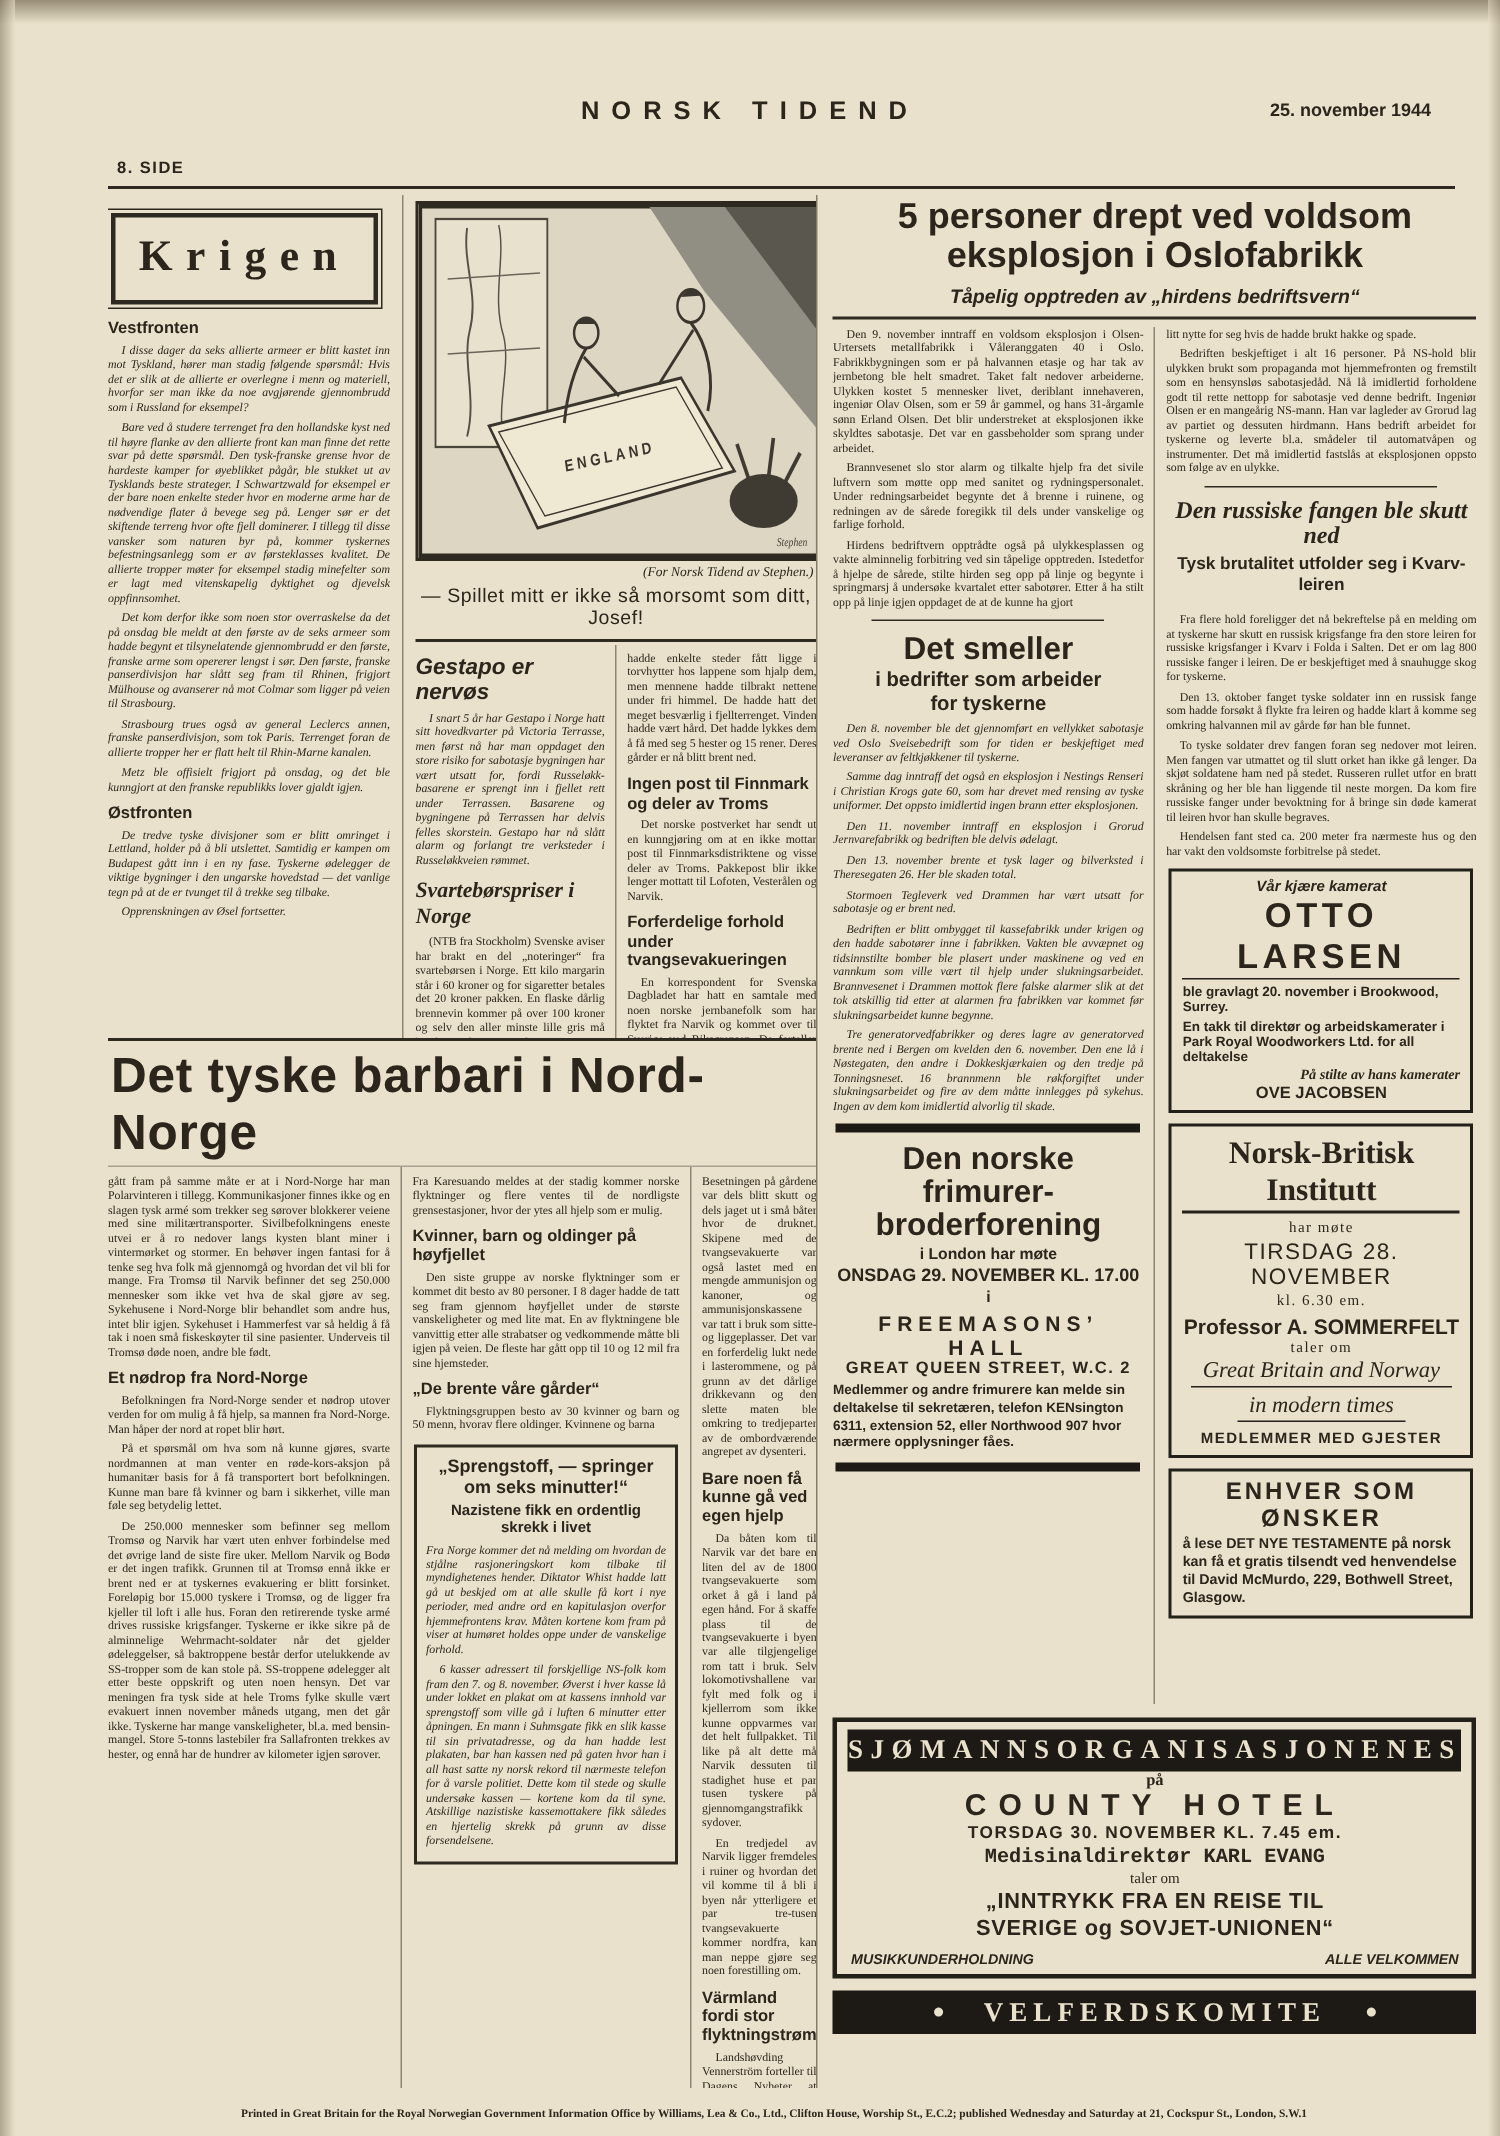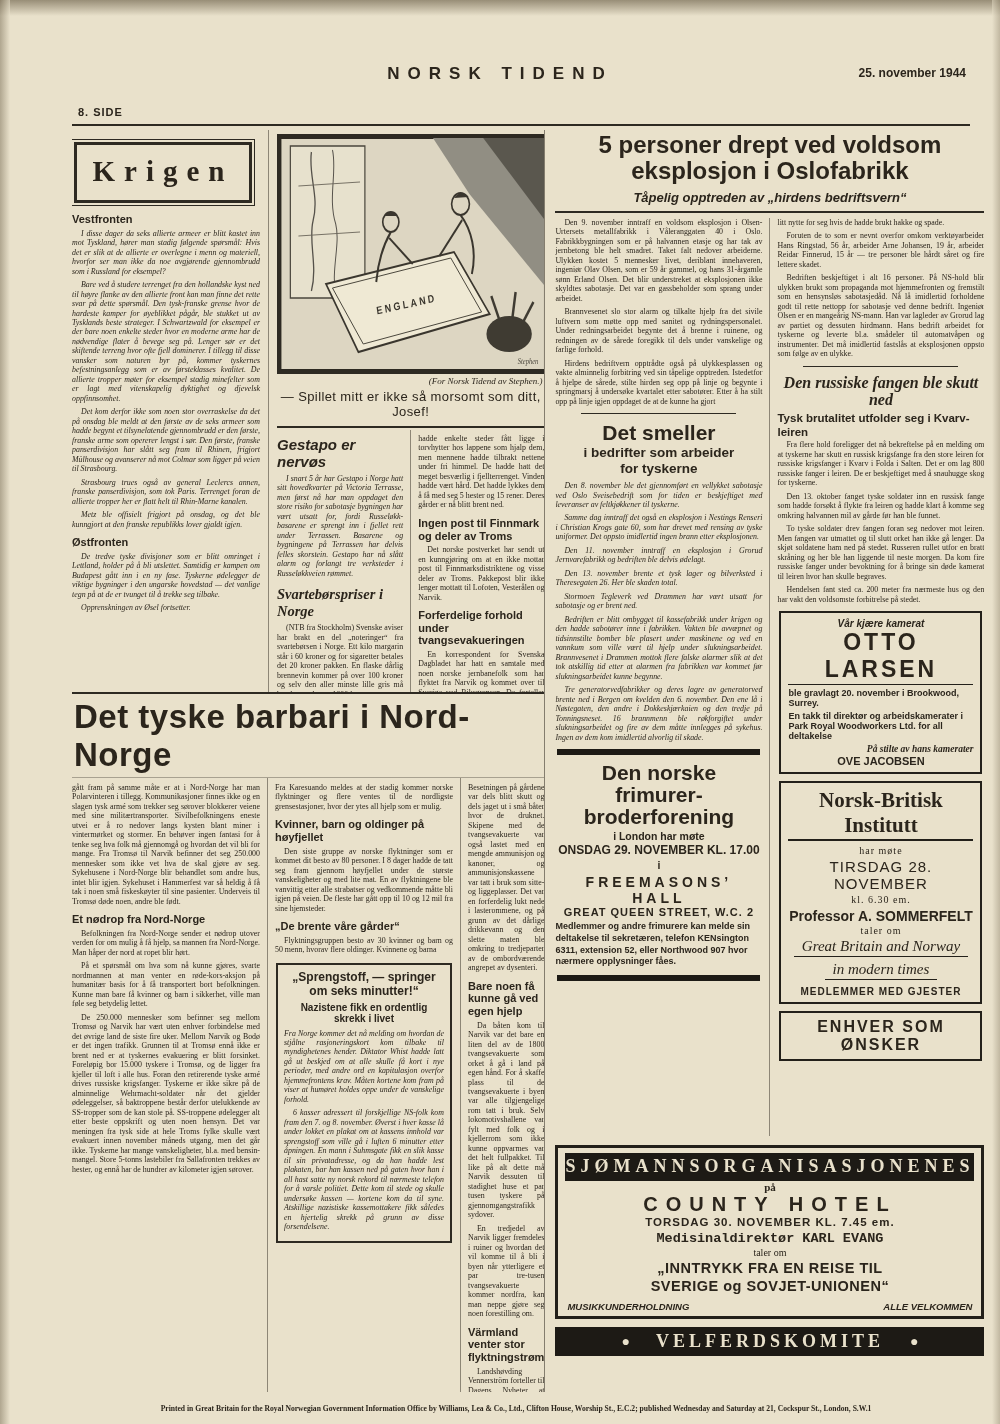--- a/index.html
+++ b/index.html
@@ -11,21 +11,21 @@
   .scan-top { position:absolute; top:0; left:0; right:0; height:16px;
     background:linear-gradient(#7d725b,#e9e1cb); opacity:.75; }
   .scan-left { position:absolute; top:0; left:0; bottom:0; width:10px;
     background:linear-gradient(90deg,#8a7f68,#e9e1cb); opacity:.6; }
   .scan-right { position:absolute; top:0; right:0; bottom:0; width:8px;
     background:linear-gradient(270deg,#9a8f77,#e9e1cb); opacity:.5; }
 
   
   .masthead { position:absolute; top:64px; left:0; right:0; text-align:center;
     font-family:"Liberation Sans",sans-serif; font-weight:bold; font-size:17px; letter-spacing:8px; }
-  .date { position:absolute; top:66px; right:34px;
+  .date { position:absolute; top:66px; right:46px;
     font-family:"Liberation Sans",sans-serif; font-weight:bold; font-size:12px; }
   .page-label { position:absolute; top:106px; left:78px;
     font-family:"Liberation Sans",sans-serif; font-weight:bold; font-size:11px; letter-spacing:1px; }
   .header-rule { position:absolute; top:124px; left:72px; right:30px; border-top:2px solid #2e2a22; }
 
   .main { position:absolute; top:130px; left:72px; right:30px; bottom:32px; display:flex; }
   .left-sec { width:545px; display:flex; flex-direction:column; }
   .right-sec { flex:1; padding-left:10px; border-left:1.5px solid rgba(50,44,34,.55); display:flex; flex-direction:column; }
 
   
@@ -73,22 +73,22 @@
     font-style:italic; font-size:13px; margin-bottom:6px; }
   .head-rule { border-top:2.5px solid #2e2a22; margin-bottom:5px; }
   .right-cols { display:flex; height:918px; overflow:hidden; }
   .col4 { width:50%; padding-right:7px; border-right:1px solid rgba(50,44,34,.5); }
   .col5 { width:50%; padding-left:7px; }
   .sep { border-top:1.5px solid #2e2a22; margin:7px 26px; }
   .smeller-h1 { text-align:center; font-weight:bold; font-size:21px; font-family:"Liberation Sans",sans-serif; margin-top:4px; }
   .smeller-h2 { text-align:center; font-weight:bold; font-size:13.5px; font-family:"Liberation Sans",sans-serif;
     line-height:1.15; margin-bottom:5px; }
   .russ-h1 { text-align:center; font-weight:bold; font-style:italic; font-size:16px; line-height:1.1; margin-top:2px; }
-  .russ-h2 { font-weight:bold; font-size:11.5px; font-family:"Liberation Sans",sans-serif;
-    margin:3px 0 1px; line-height:1.2; }
+  .russ-h2 { text-align:center; font-weight:bold; font-size:11.5px; font-family:"Liberation Sans",sans-serif;
+    margin:3px 0 11px; line-height:1.2; }
 
   
   .ad { border:2.5px solid #23201a; margin:7px 2px; padding:5px 7px; text-align:center; }
   .otto-small { font-family:"Liberation Sans",sans-serif; font-weight:bold; font-style:italic; font-size:10px; }
   .otto-name { font-family:"Liberation Sans",sans-serif; font-weight:bold; font-size:23px; letter-spacing:3px;
     border-bottom:1px solid #23201a; display:inline-block; padding:0 6px 1px; }
   .otto-line { font-family:"Liberation Sans",sans-serif; font-weight:bold; font-size:9px; text-align:left; margin-top:3px; }
   .otto-sign1 { font-style:italic; font-weight:bold; font-size:9.5px; text-align:right; margin-top:3px; }
   .otto-sign2 { font-family:"Liberation Sans",sans-serif; font-weight:bold; font-size:11px; margin-top:1px; }
   .inst-title { font-weight:bold; font-size:21px; border-bottom:2px solid #23201a; display:inline-block;
@@ -235,21 +235,21 @@
             <div class="spreng-sub">Nazistene fikk en ordentlig skrekk i livet</div>
             <p class="b it noind">Fra Norge kommer det nå melding om hvordan de stjålne rasjoneringskort kom tilbake til myndighetenes hender. Diktator Whist hadde latt gå ut beskjed om at alle skulle få kort i nye perioder, med andre ord en kapitulasjon overfor hjemmefrontens krav. Måten kortene kom fram på viser at humøret holdes oppe under de vanskelige forhold.</p>
             <p class="b it">6 kasser adressert til forskjellige NS-folk kom fram den 7. og 8. november. Øverst i hver kasse lå under lokket en plakat om at kassens innhold var sprengstoff som ville gå i luften 6 minutter etter åpningen. En mann i Suhmsgate fikk en slik kasse til sin privatadresse, og da han hadde lest plakaten, bar han kassen ned på gaten hvor han i all hast satte ny norsk rekord til nærmeste telefon for å varsle politiet. Dette kom til stede og skulle undersøke kassen — kortene kom da til syne. Atskillige nazistiske kassemottakere fikk således en hjertelig skrekk på grunn av disse forsendelsene.</p>
           </div>
         </div>
         <div class="bcol bcol3">
           <p class="b noind">Besetningen på gårdene var dels blitt skutt og dels jaget ut i små båter hvor de druknet. Skipene med de tvangsevakuerte var også lastet med en mengde ammunisjon og kanoner, og ammunisjonskassene var tatt i bruk som sitte- og liggeplasser. Det var en forferdelig lukt nede i lasterommene, og på grunn av det dårlige drikkevann og den slette maten ble omkring to tredjeparter av de ombordværende angrepet av dysenteri.</p>
           <h4 class="art">Bare noen få kunne gå ved egen hjelp</h4>
           <p class="b">Da båten kom til Narvik var det bare en liten del av de 1800 tvangsevakuerte som orket å gå i land på egen hånd. For å skaffe plass til de tvangsevakuerte i byen var alle tilgjengelige rom tatt i bruk. Selv lokomotivshallene var fylt med folk og i kjellerrom som ikke kunne oppvarmes var det helt fullpakket. Til like på alt dette må Narvik dessuten til stadighet huse et par tusen tyskere på gjennomgangstrafikk sydover.</p>
           <p class="b">En tredjedel av Narvik ligger fremdeles i ruiner og hvordan det vil komme til å bli i byen når ytterligere et par tre-tusen tvangsevakuerte kommer nordfra, kan man neppe gjøre seg noen forestilling om.</p>
-          <h4 class="art">Värmland venter stor flyktningstrøm</h4>
+          <h4 class="art">Värmland fordi stor flyktningstrøm</h4>
           <p class="b">Landshøvding Vennerström forteller til Dagens Nyheter at Värmland forbereder seg på å ta mot en veldig strøm av flyktninger i samme øyeblikk som tyskerne og quislingene i Norge. Også en rekke tyskere er gått over grensen til Värmland. Det snakkes meget norsk i Värmland i disse dager, sier landshøvdingen, som understreker at når det for alvor gjelder å hjelpe nabolandet, settes alle hensyn til side. Og der finnes neppe noen svensk landsdel som har gitt et så sterkt bidrag til landsinnsamlingen. I samarbeid med foreningen Norden akter man nå å starte en ny innsamling. Han opplyser videre at en rekke steder er gjort i stand som første oppholdssted for flyktninger som kommer over til Värmland.</p>
         </div>
       </div>
     </div>
 
     <div class="right-sec">
       <div class="main-head">5 personer drept ved voldsom eksplosjon i Oslofabrikk</div>
       <div class="main-sub">Tåpelig opptreden av „hirdens bedriftsvern“</div>
       <div class="head-rule"></div>
 
@@ -283,21 +283,20 @@
             <div class="frim-l1">i</div>
             <div class="frim-hall">FREEMASONS’ HALL</div>
             <div class="frim-street">GREAT QUEEN STREET, W.C. 2</div>
             <div class="frim-body">Medlemmer og andre frimurere kan melde sin deltakelse til sekretæren, telefon KENsington 6311, extension 52, eller Northwood 907 hvor nærmere opplysninger fåes.</div>
           </div>
           <div class="blackbar"></div>
         </div>
 
         <div class="col5">
           <p class="b noind">litt nytte for seg hvis de hadde brukt hakke og spade.</p>
-          <p class="b">Foruten de to som er nevnt overfor omkom verktøyarbeider Hans Ringstad, 56 år, arbeider Arne Johansen, 19 år, arbeider Reidar Finnerud, 15 år — tre personer ble hårdt såret og fire lettere skadet.</p>
           <p class="b">Bedriften beskjeftiget i alt 16 personer. På NS-hold blir ulykken brukt som propaganda mot hjemmefronten og fremstilt som en hensynsløs sabotasjedåd. Nå lå imidlertid forholdene godt til rette nettopp for sabotasje ved denne bedrift. Ingeniør Olsen er en mangeårig NS-mann. Han var lagleder av Grorud lag av partiet og dessuten hirdmann. Hans bedrift arbeidet for tyskerne og leverte bl.a. smådeler til automatvåpen og instrumenter. Det må imidlertid fastslås at eksplosjonen oppsto som følge av en ulykke.</p>
           <div class="sep"></div>
           <div class="russ-h1">Den russiske fangen ble skutt ned</div>
           <div class="russ-h2">Tysk brutalitet utfolder seg i Kvarv-leiren</div>
           <p class="b">Fra flere hold foreligger det nå bekreftelse på en melding om at tyskerne har skutt en russisk krigsfange fra den store leiren for russiske krigsfanger i Kvarv i Folda i Salten. Det er om lag 800 russiske fanger i leiren. De er beskjeftiget med å snauhugge skog for tyskerne.</p>
           <p class="b">Den 13. oktober fanget tyske soldater inn en russisk fange som hadde forsøkt å flykte fra leiren og hadde klart å komme seg omkring halvannen mil av gårde før han ble funnet.</p>
           <p class="b">To tyske soldater drev fangen foran seg nedover mot leiren. Men fangen var utmattet og til slutt orket han ikke gå lenger. Da skjøt soldatene ham ned på stedet. Russeren rullet utfor en bratt skråning og her ble han liggende til neste morgen. Da kom fire russiske fanger under bevoktning for å bringe sin døde kamerat til leiren hvor han skulle begraves.</p>
           <p class="b">Hendelsen fant sted ca. 200 meter fra nærmeste hus og den har vakt den voldsomste forbitrelse på stedet.</p>
 
           <div class="ad">
@@ -316,20 +315,21 @@
             <div class="inst-s">kl. 6.30 em.</div>
             <div class="inst-b">Professor A. SOMMERFELT</div>
             <div class="inst-s">taler om</div>
             <div><span class="inst-i">Great Britain and Norway</span></div>
             <div><span class="inst-i">in modern times</span></div>
             <div class="inst-f">MEDLEMMER MED GJESTER</div>
           </div>
 
           <div class="ad">
             <div class="test-title">ENHVER SOM ØNSKER</div>
+            <div class="test-body">å lese DET NYE TESTAMENTE på norsk kan få et gratis tilsendt ved henvendelse til David McMurdo, 229, Bothwell Street, Glasgow.</div>
           </div>
         </div>
       </div>
 
       <div class="sjo">
         <div class="sjo-bar">SJØMANNSORGANISASJONENES</div>
         <div class="sjo-pa">på</div>
         <div class="sjo-venue">COUNTY HOTEL</div>
         <div class="sjo-when">TORSDAG 30. NOVEMBER KL. 7.45 em.</div>
         <div class="sjo-speaker">Medisinaldirektør  KARL  EVANG</div>

